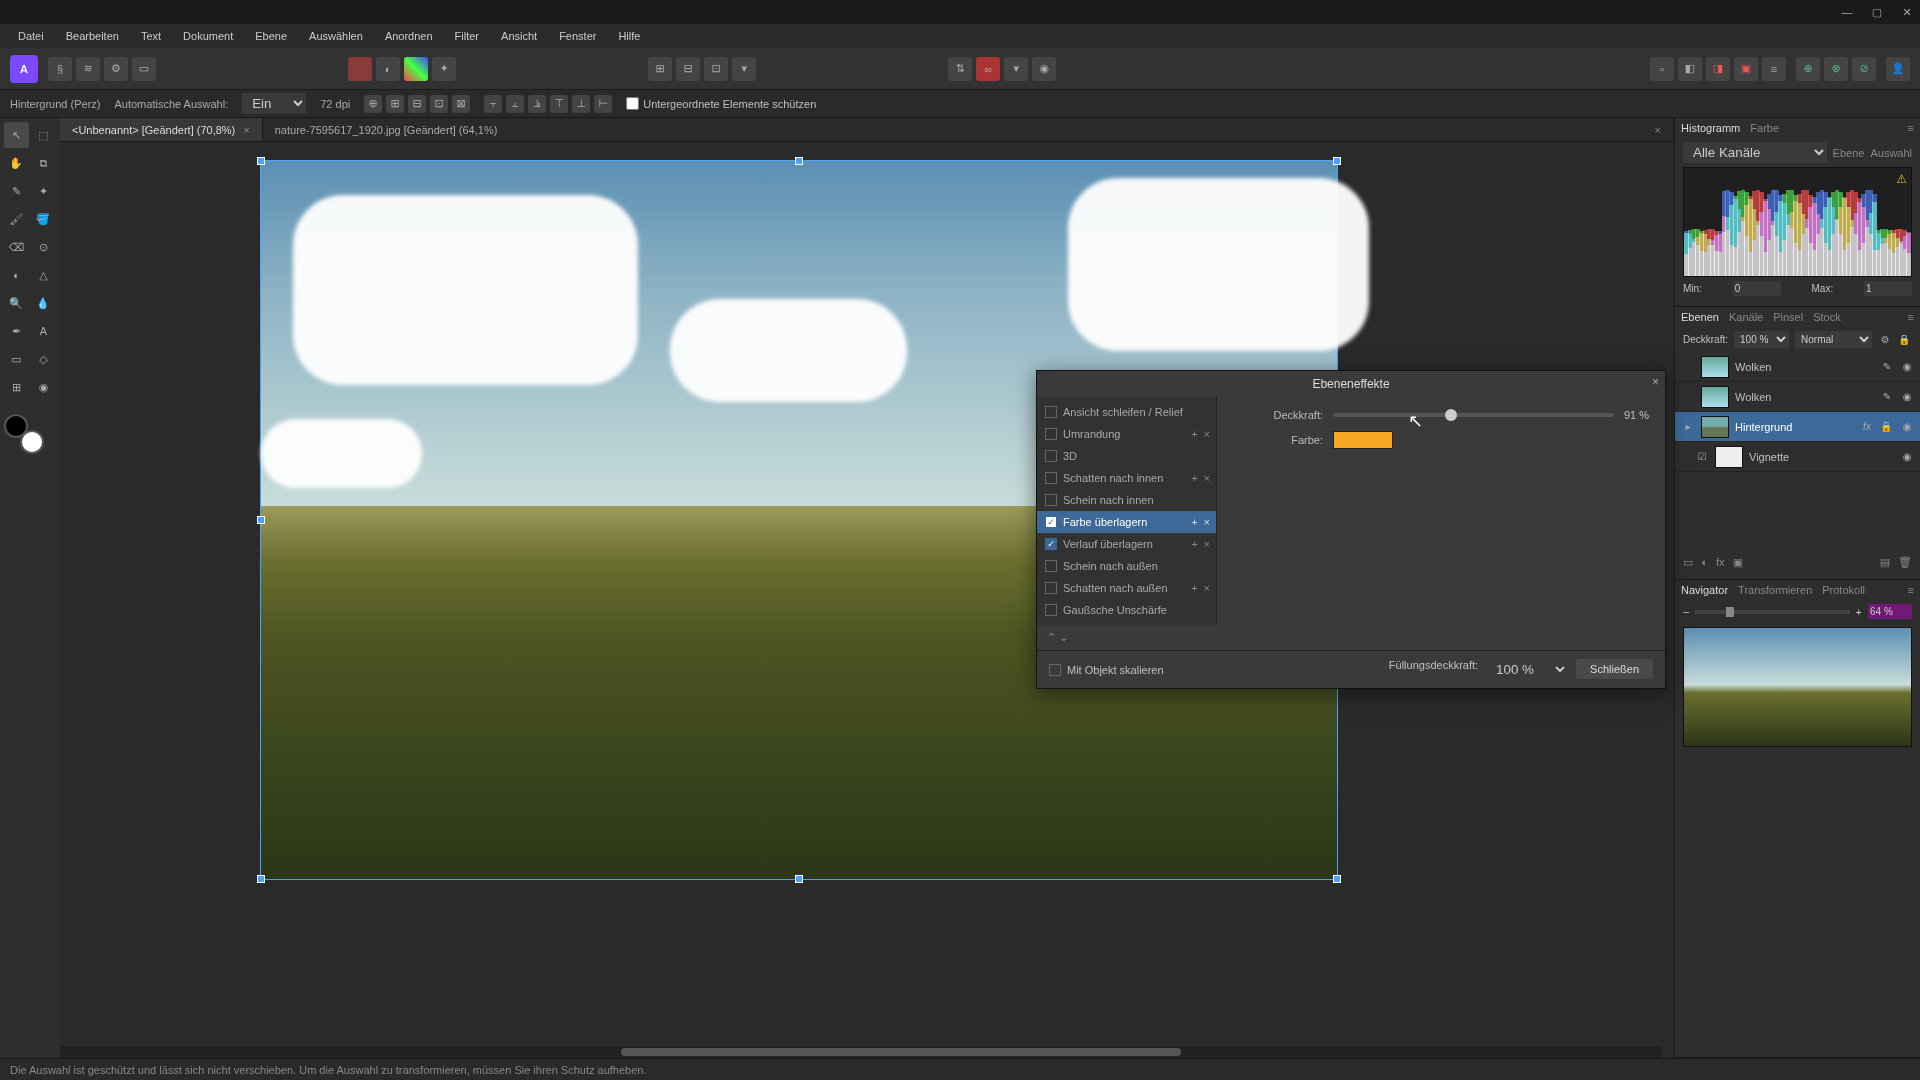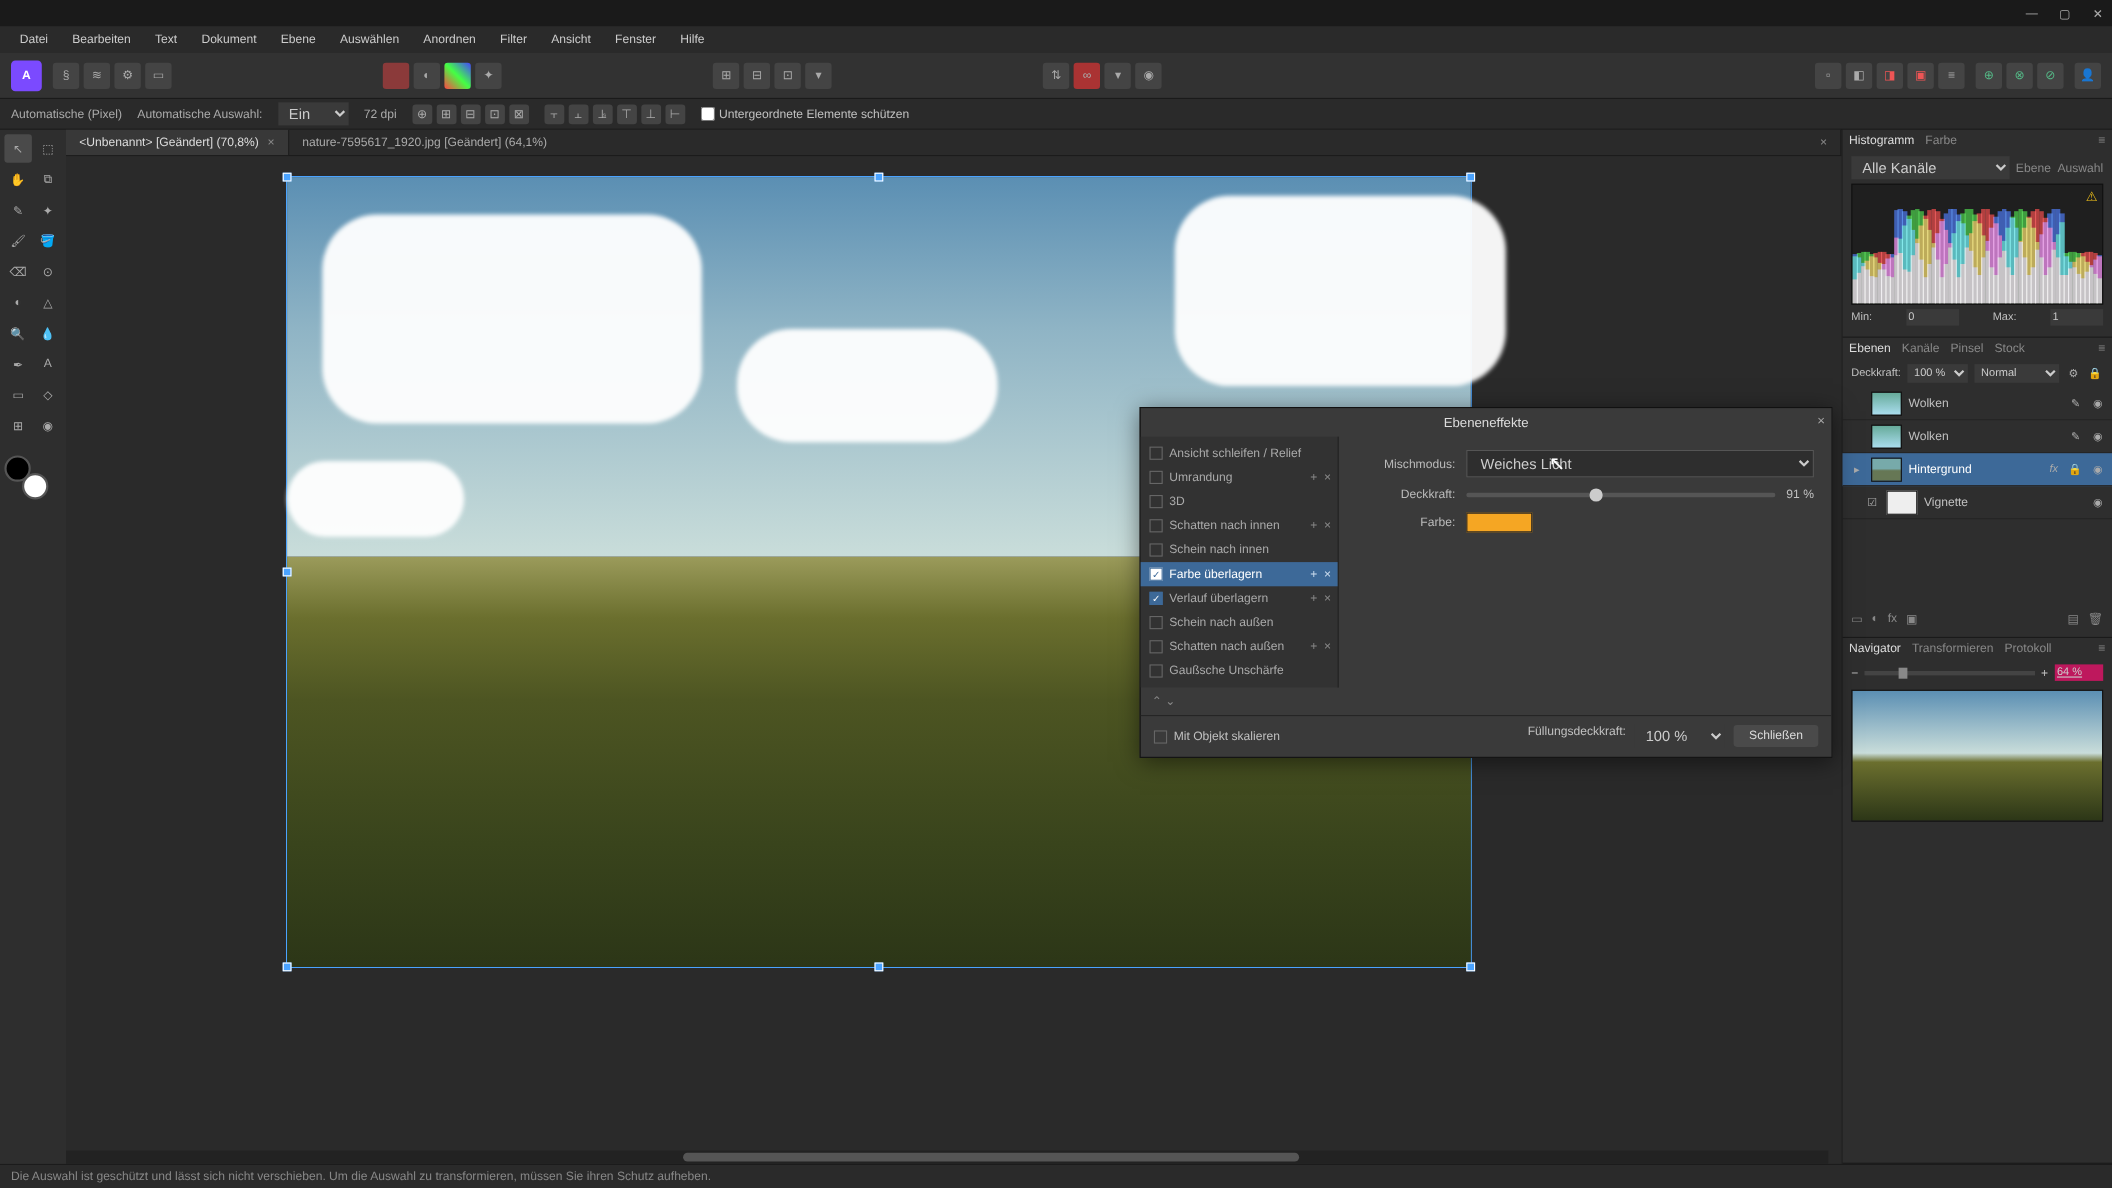--- a/index.html
+++ b/index.html
@@ -173,21 +173,21 @@
   </div>
   <div class="tb-group">
     <div class="tb-icon" style="color:#5b8">⊕</div>
     <div class="tb-icon" style="color:#5b8">⊗</div>
     <div class="tb-icon" style="color:#5b8">⊘</div>
   </div>
   <div class="tb-icon">👤</div>
 </div>
 
 <div class="contextbar">
-  <span class="ctx-lbl">Automatische (Pixel)</span>
+  <span class="ctx-lbl">Hintergrund (Perz)</span>
   <span class="ctx-lbl">Automatische Auswahl:</span>
   <select class="ctx-sel"><option>Ein</option></select>
   <span class="ctx-lbl">72 dpi</span>
   <div class="tb-group">
     <span class="tb-icon" style="width:18px;height:18px">⊕</span>
     <span class="tb-icon" style="width:18px;height:18px">⊞</span>
     <span class="tb-icon" style="width:18px;height:18px">⊟</span>
     <span class="tb-icon" style="width:18px;height:18px">⊡</span>
     <span class="tb-icon" style="width:18px;height:18px">⊠</span>
   </div>
@@ -556,21 +556,21 @@
         <span class="ptab">Transformieren</span>
         <span class="ptab">Protokoll</span>
         <span style="margin-left:auto" class="ptab">≡</span>
       </div>
       <div class="nav-slider">
         <span>−</span>
         <div class="nav-track">
             <div class="nav-thumb" style="left:20%"></div>
           </div>
         <span>+</span>
-        <input style="width: 44px; background: #be185d; border: none; color: rgb(204, 204, 204); font-size: 10px; padding: 2px; text-decoration: underline;" value="64 %">
+        <input style="width: 44px; background: #701a75; border: none; color: rgb(204, 204, 204); font-size: 10px; padding: 2px;" value="64 %">
       </div>
       <div class="nav-preview"></div>
     </div>
 
   </div>
 </div>
 
 <div class="statusbar">
   <span>Die Auswahl ist geschützt und lässt sich nicht verschieben. Um die Auswahl zu transformieren, müssen Sie ihren Schutz aufheben.</span>
 </div>
@@ -637,24 +637,20 @@
             <span>+</span>
             <span>×</span>
           </span>
         </div>
         <div class="fx-item">
           <span class="fx-chk"></span>
           <span>Gaußsche Unschärfe</span>
         </div>
       </div>
     <div class="fx-props">
-      <div class="prow">
-        <span class="plbl">Mischmodus:</span>
-        <select class="psel"><option>Weiches Licht</option></select>
-      </div>
       <div class="prow">
         <span class="plbl">Deckkraft:</span>
         <div class="pslider">
             <div class="pslider-h" style="left:40%"></div>
           </div>
         <span>91 %</span>
       </div>
       <div class="prow">
         <span class="plbl">Farbe:</span>
         <div class="pswatch" style="background:#f5a623"></div>

